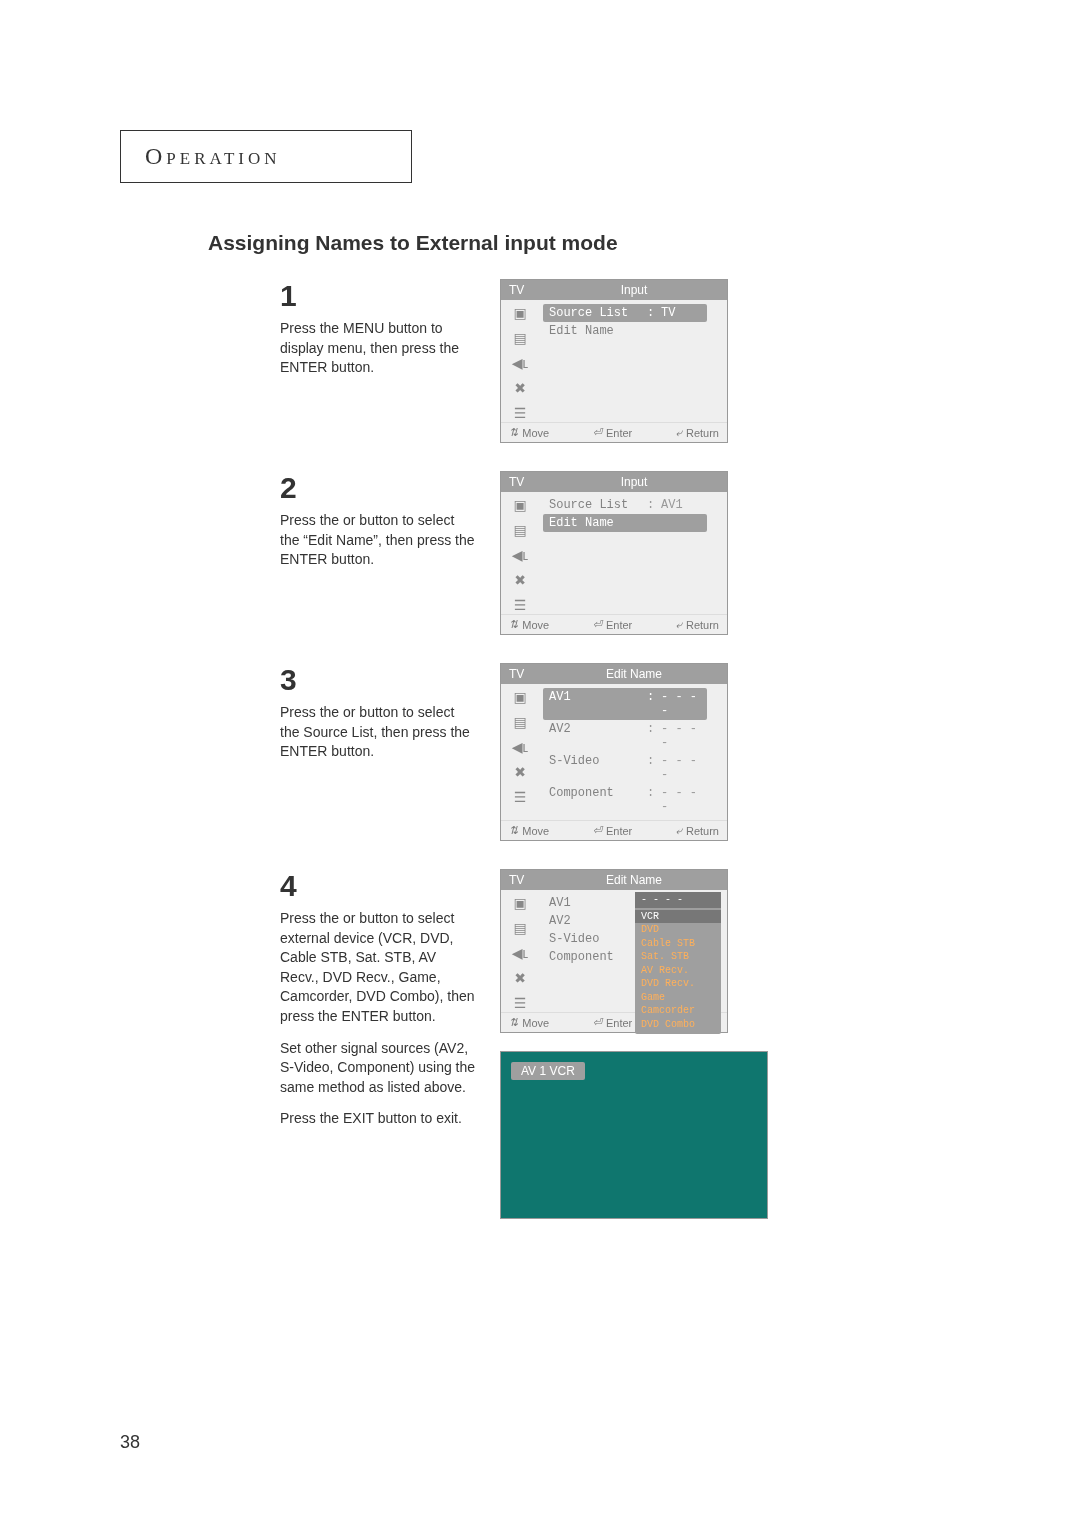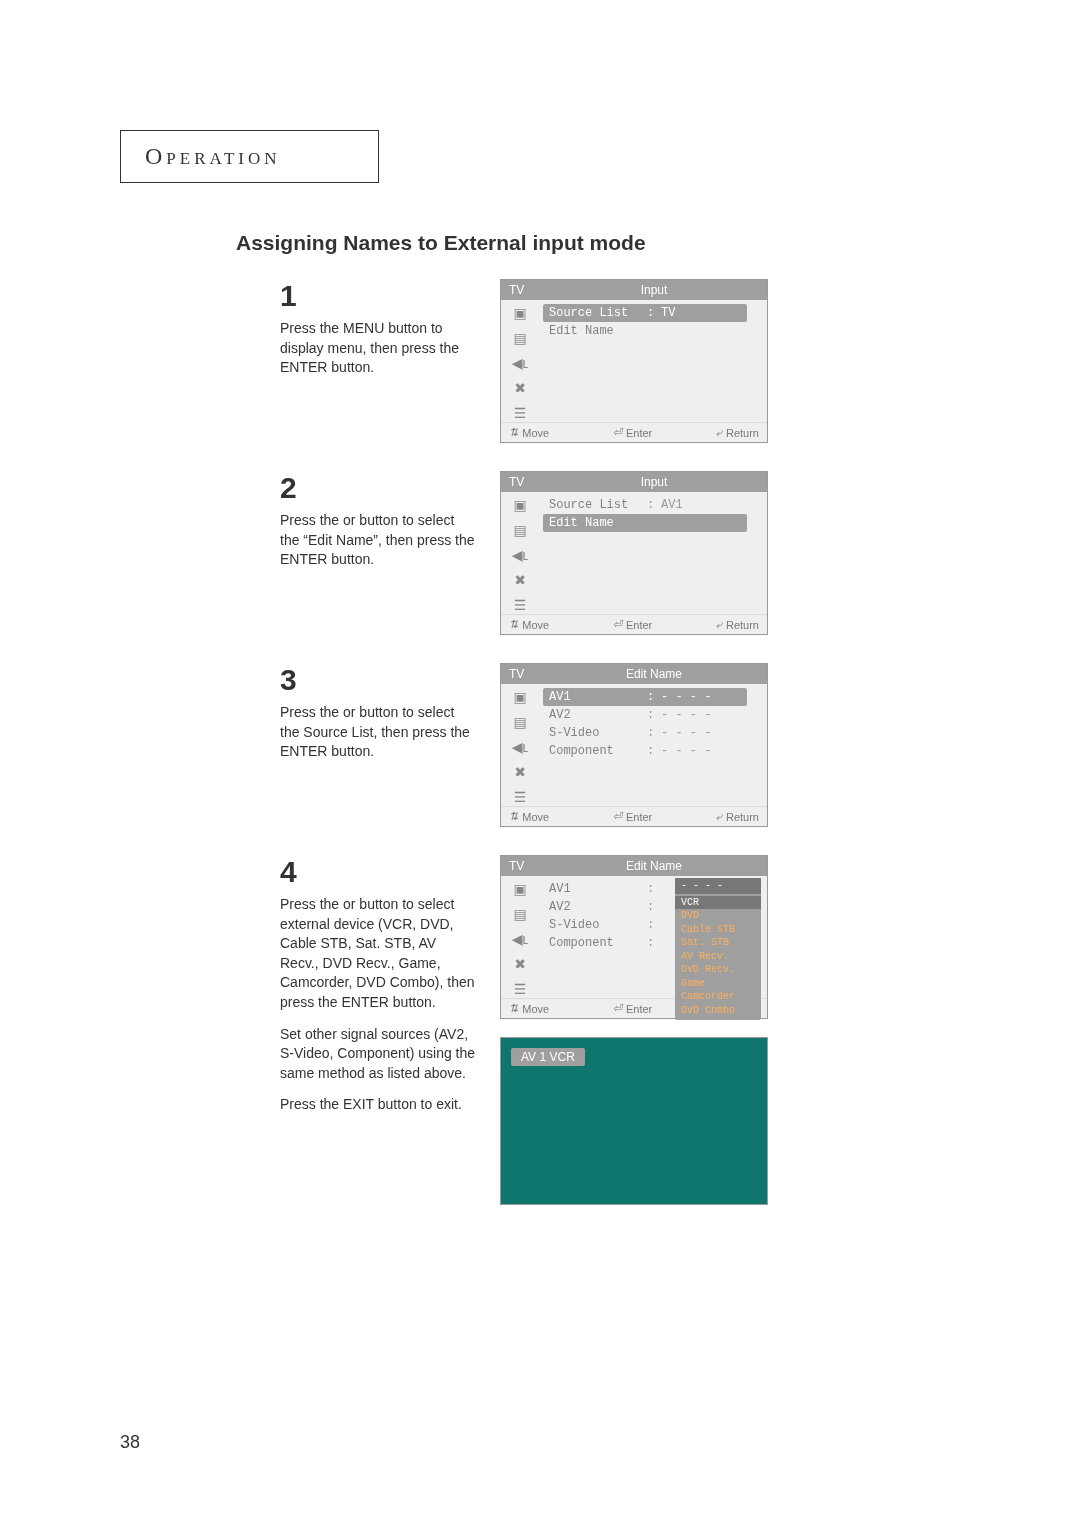--- a/index.html
+++ b/index.html
@@ -12,32 +12,32 @@
     position: relative;
   }
   .page {
     position: absolute;
     left: 120px;
     top: 130px;
     width: 840px;
   }
   .tab-box {
     border: 1px solid #333;
-    width: 259px;
+    width: 292px;
     padding: 12px 24px;
     font-family: "Times New Roman", serif;
     font-size: 24px;
     letter-spacing: 4px;
     font-variant: small-caps;
     margin-bottom: 48px;
   }
   .section-title {
     font-size: 21px;
     font-weight: bold;
-    margin-left: 116px;
+    margin-left: 88px;
     margin-bottom: 24px;
   }
   .step {
     display: flex;
     margin-left: 160px;
     margin-bottom: 28px;
   }
   .step-col {
     width: 220px;
     padding-right: 24px;
@@ -48,21 +48,21 @@
     margin-bottom: 6px;
   }
   .step-text {
     font-size: 14px;
     line-height: 1.4;
   }
   .step-text p { margin-bottom: 12px; }
 
   
   .osd {
-    width: 268px;
+    width: 228px;
     border: 1px solid #999;
     background: #efefef;
     font-size: 12px;
     color: #828282;
   }
   .osd-header {
     display: flex;
     background: #9f9f9f;
     color: #fff;
     padding: 3px 8px;

